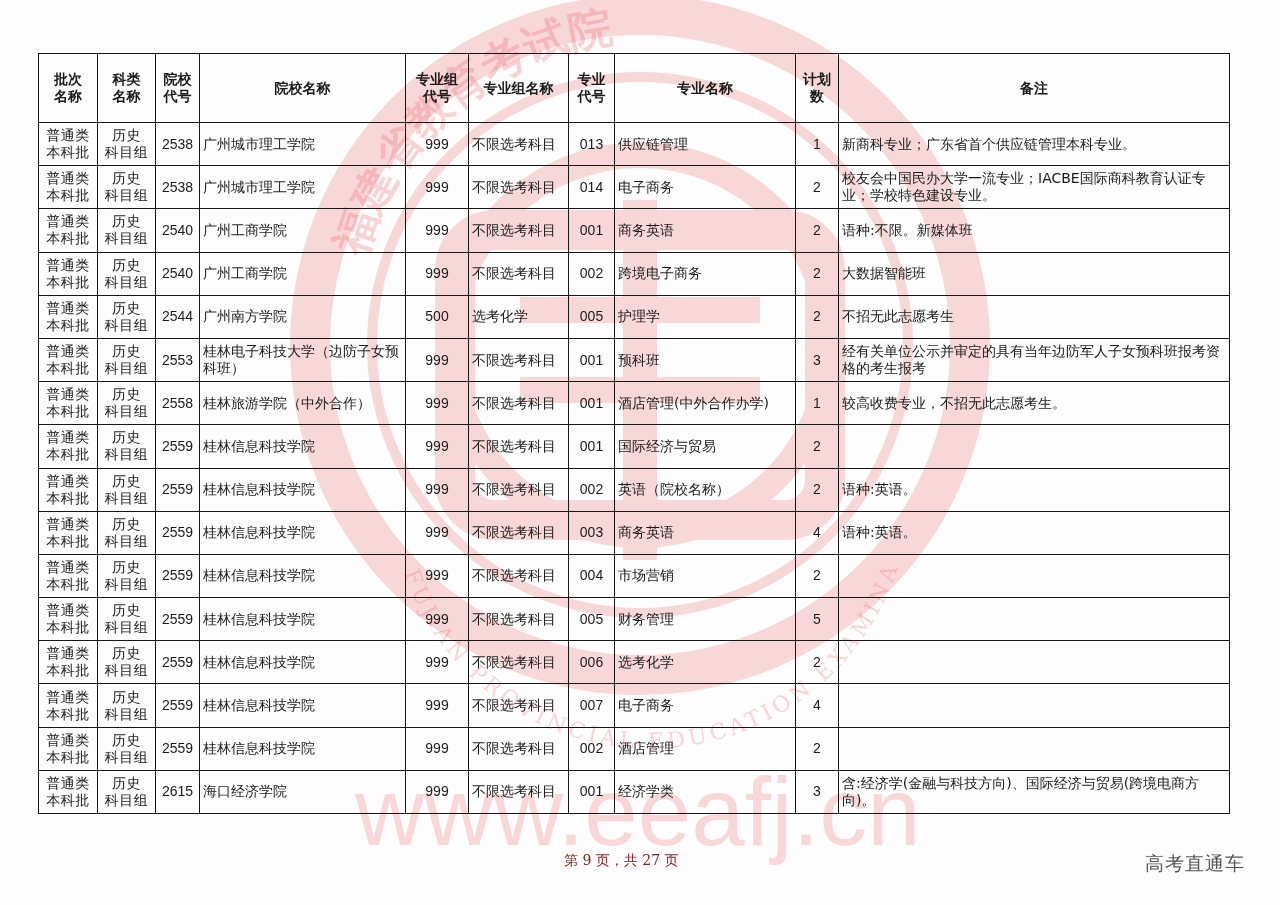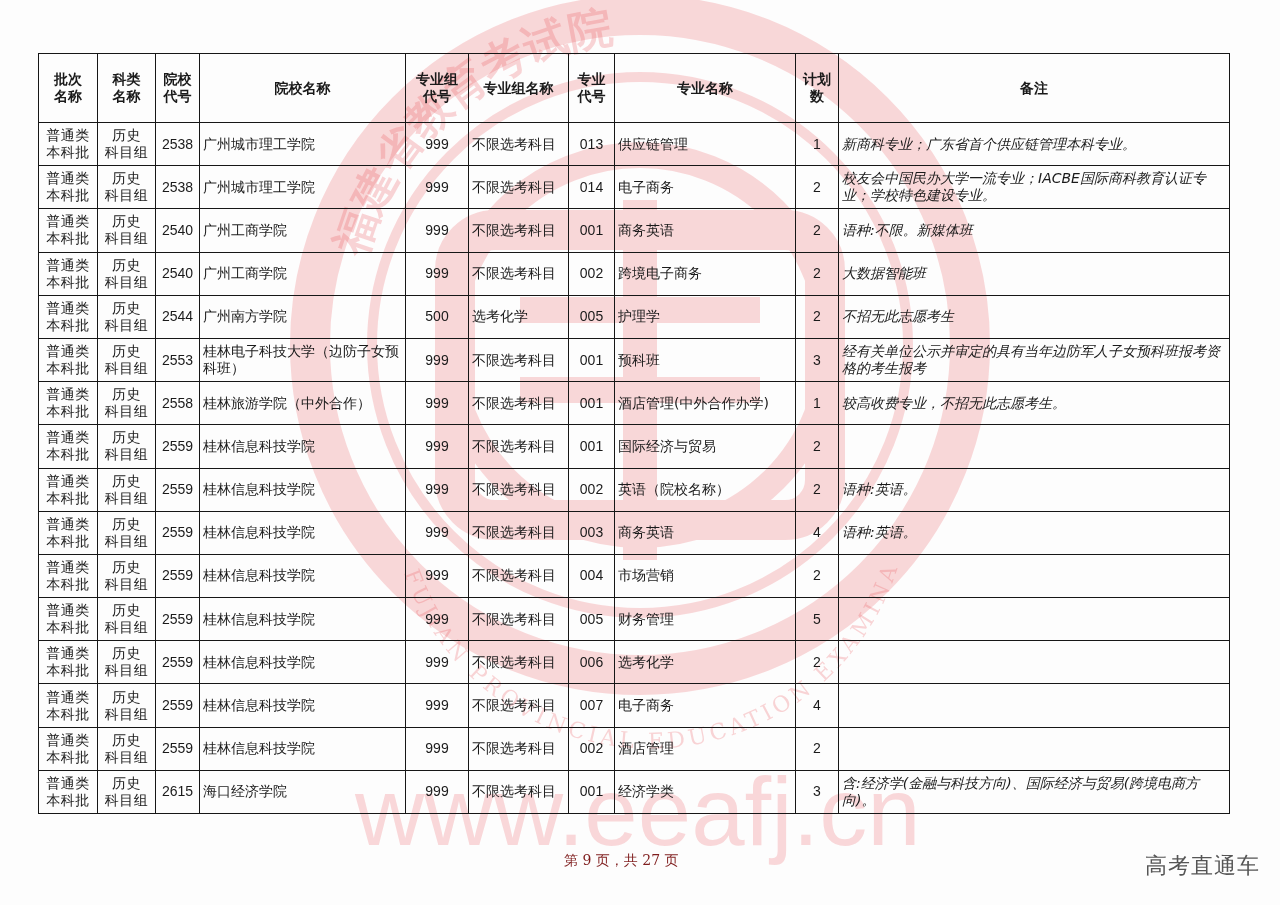--- a/index.html
+++ b/index.html
@@ -68,37 +68,36 @@
     td.batch, td.cat {
       text-align: center;
       padding: 0 1px;
       letter-spacing: 0.5px;
       margin-left: 24px;
     }
     td.notes {
       font-size: 13.5px;
       line-height: 17px;
       padding-left: 3px;
-      font-style: italic;
     }
     .footer-page {
       position: absolute;
       left: 564px;
       top: 852px;
       font-family: "DejaVu Serif", "Liberation Serif", serif;
       font-size: 14px;
       color: #7f1d1d;
       z-index: 2;
     }
     .footer-brand {
       position: absolute;
       left: 1145px;
       top: 851px;
       font-family: "DejaVu Sans", sans-serif;
-      font-size: 22px;
+      font-size: 19px;
       color: #555;
       letter-spacing: 1px;
       z-index: 2;
     }
   </style>
 </head>
 <body>
 
 <div class="page">
 

